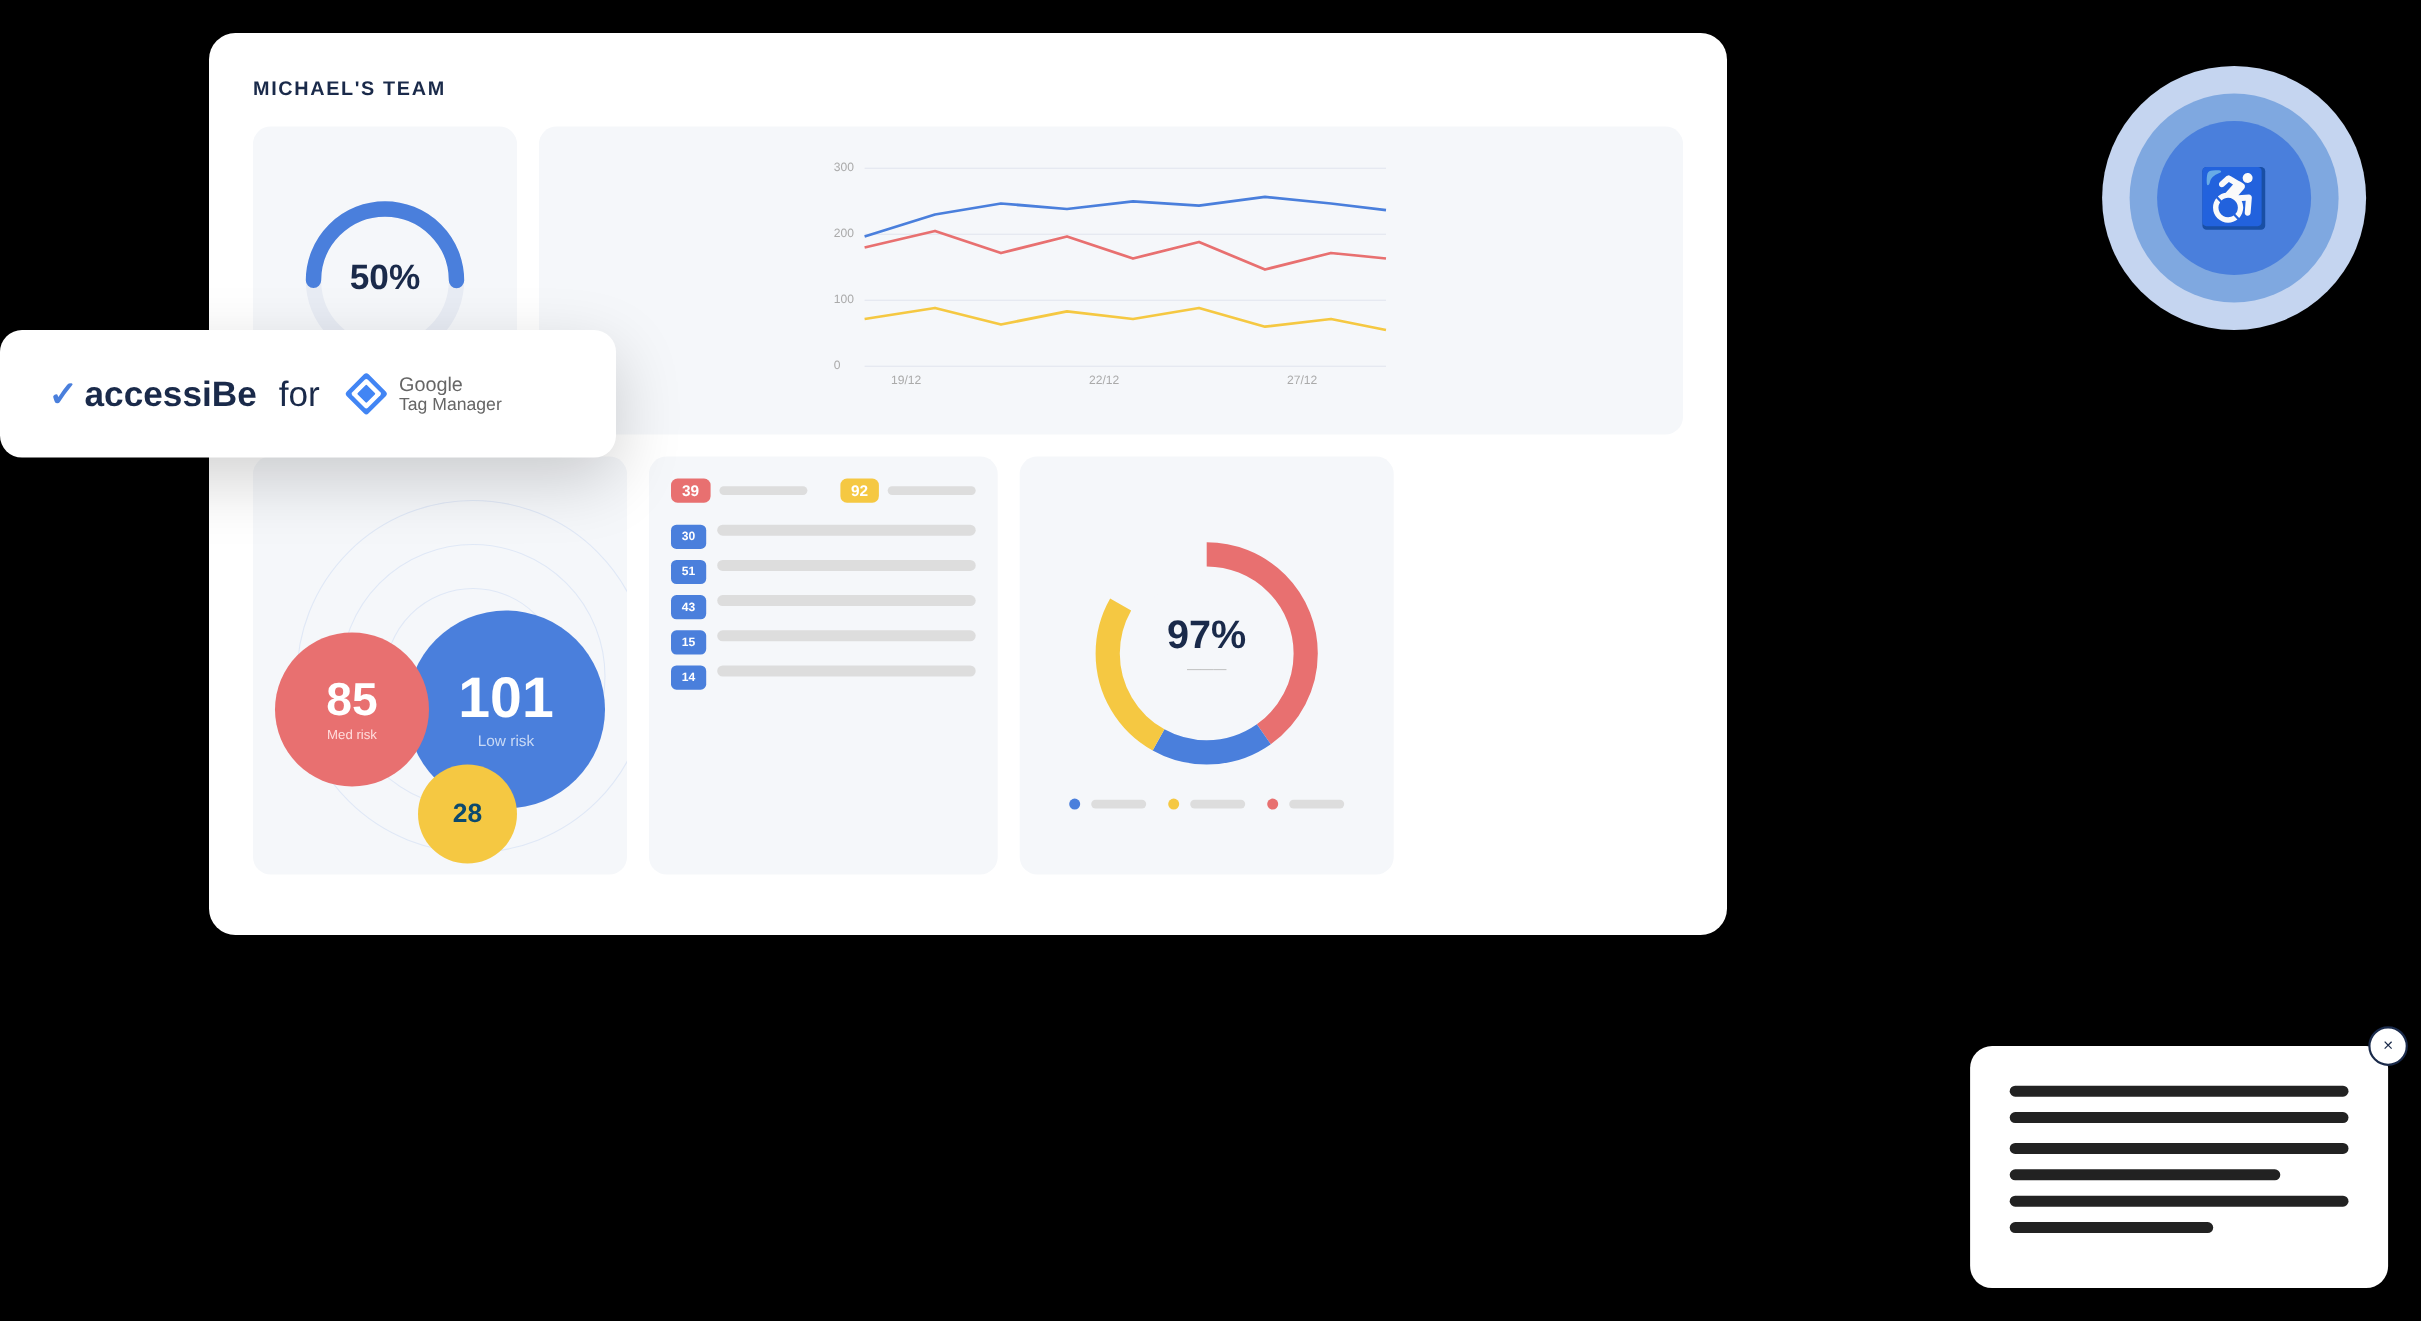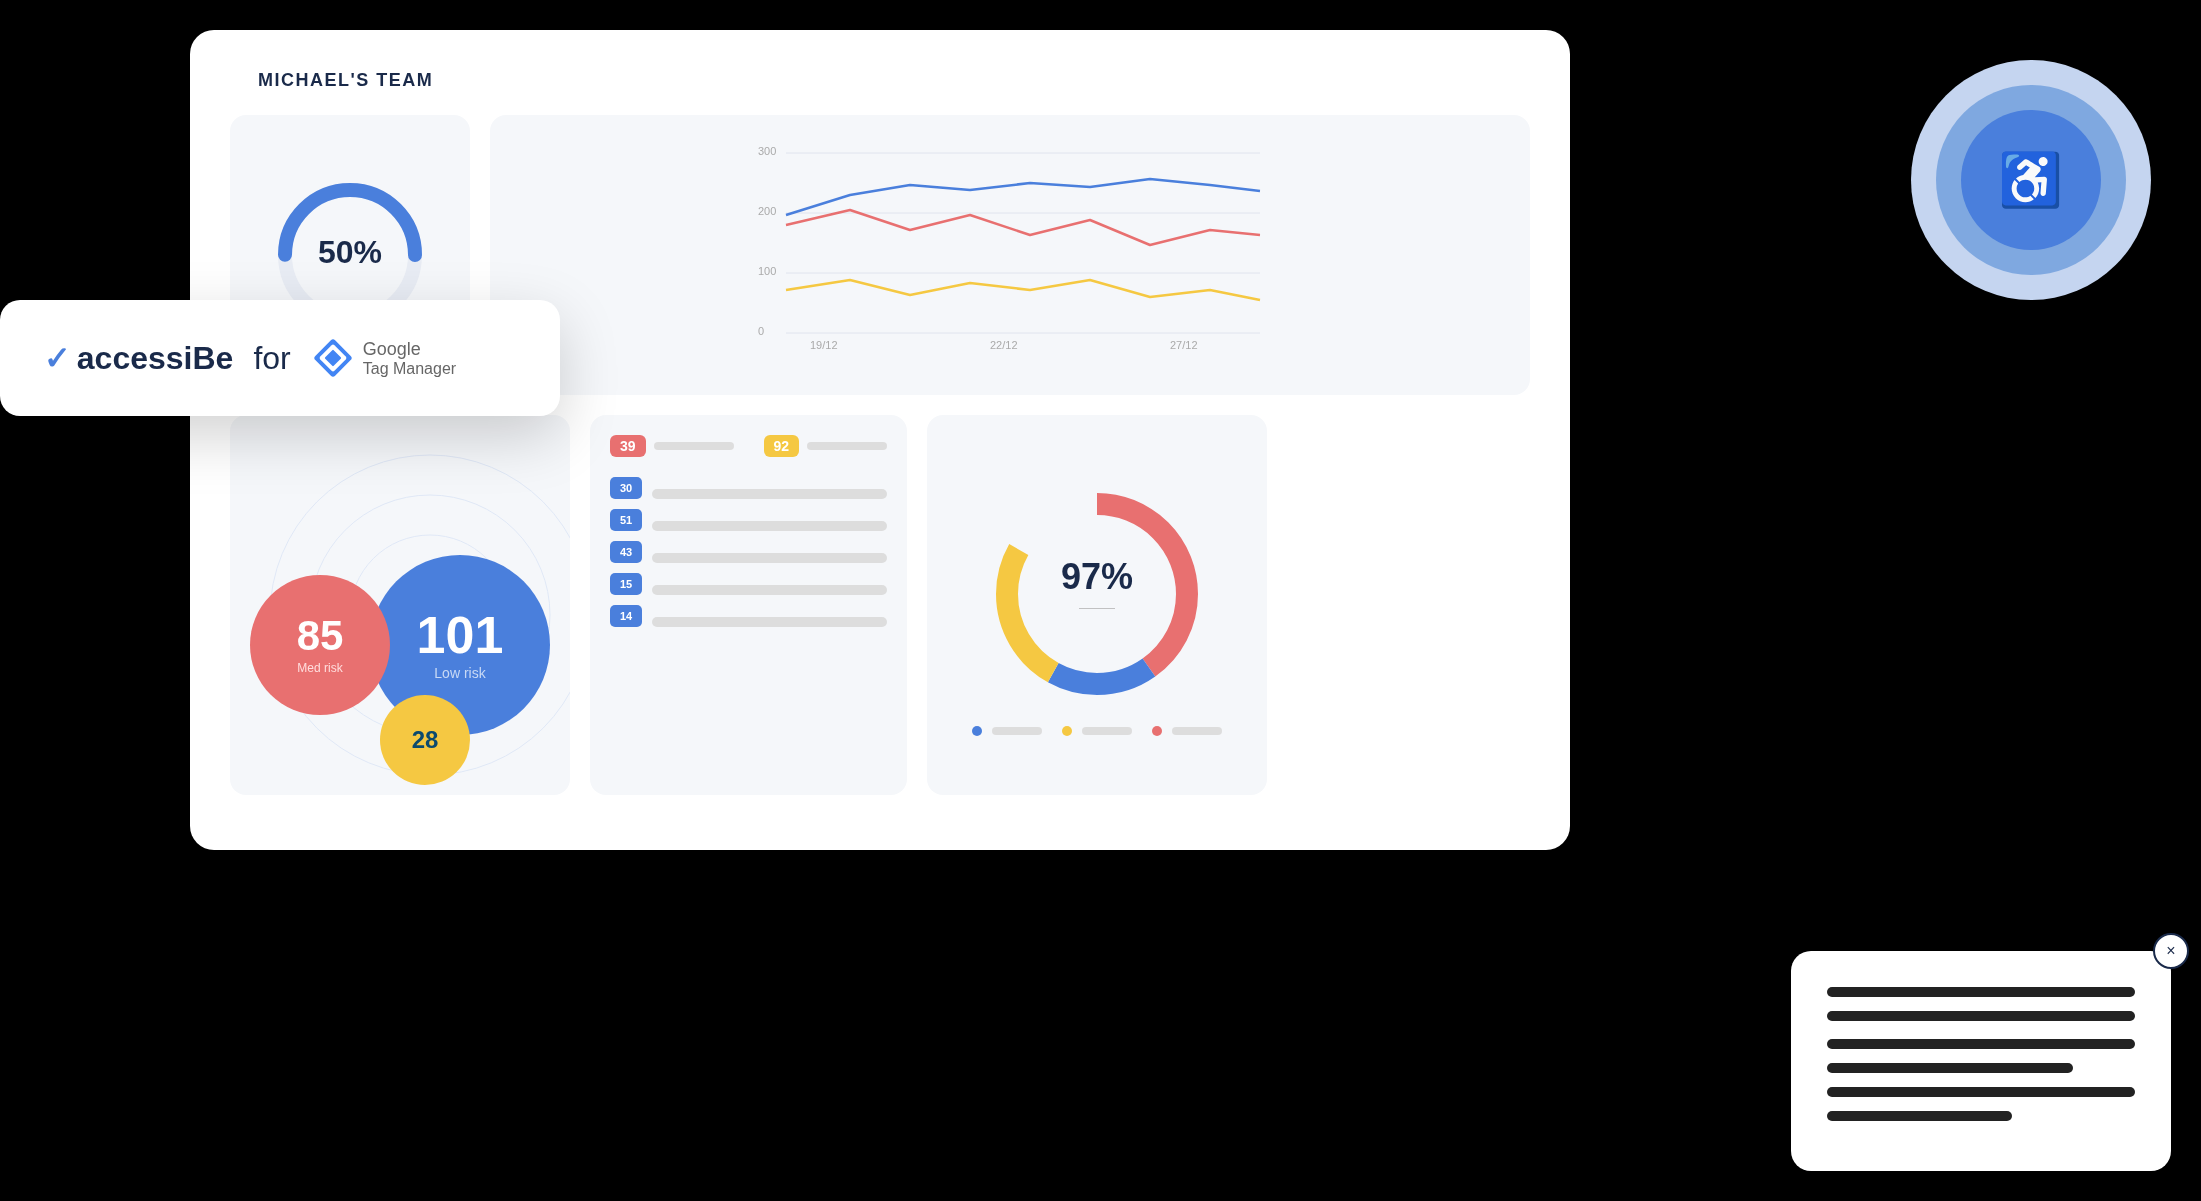--- a/index.html
+++ b/index.html
@@ -33,21 +33,20 @@
       padding: 40px;
     }
 
     .dashboard-title {
       font-size: 18px;
       font-weight: 600;
       color: #1a2a4a;
       letter-spacing: 1.5px;
       margin-bottom: 24px;
       text-transform: uppercase;
-      margin-left: 28px;
     }
 
     .dashboard-row-top {
       display: flex;
       gap: 20px;
       height: 280px;
       margin-bottom: 20px;
     }
 
     
@@ -232,21 +231,21 @@
       background: #f5f7fa;
       border-radius: 16px;
       padding: 20px 20px 20px 20px;
       display: flex;
       flex-direction: column;
       gap: 10px;
     }
 
     .barlist-row {
       display: flex;
-      align-items: flex-end;
+      align-items: flex-start;
       gap: 10px;
     }
 
     .barlist-badge {
       width: 32px;
       height: 22px;
       border-radius: 5px;
       display: flex;
       align-items: center;
       justify-content: center;

